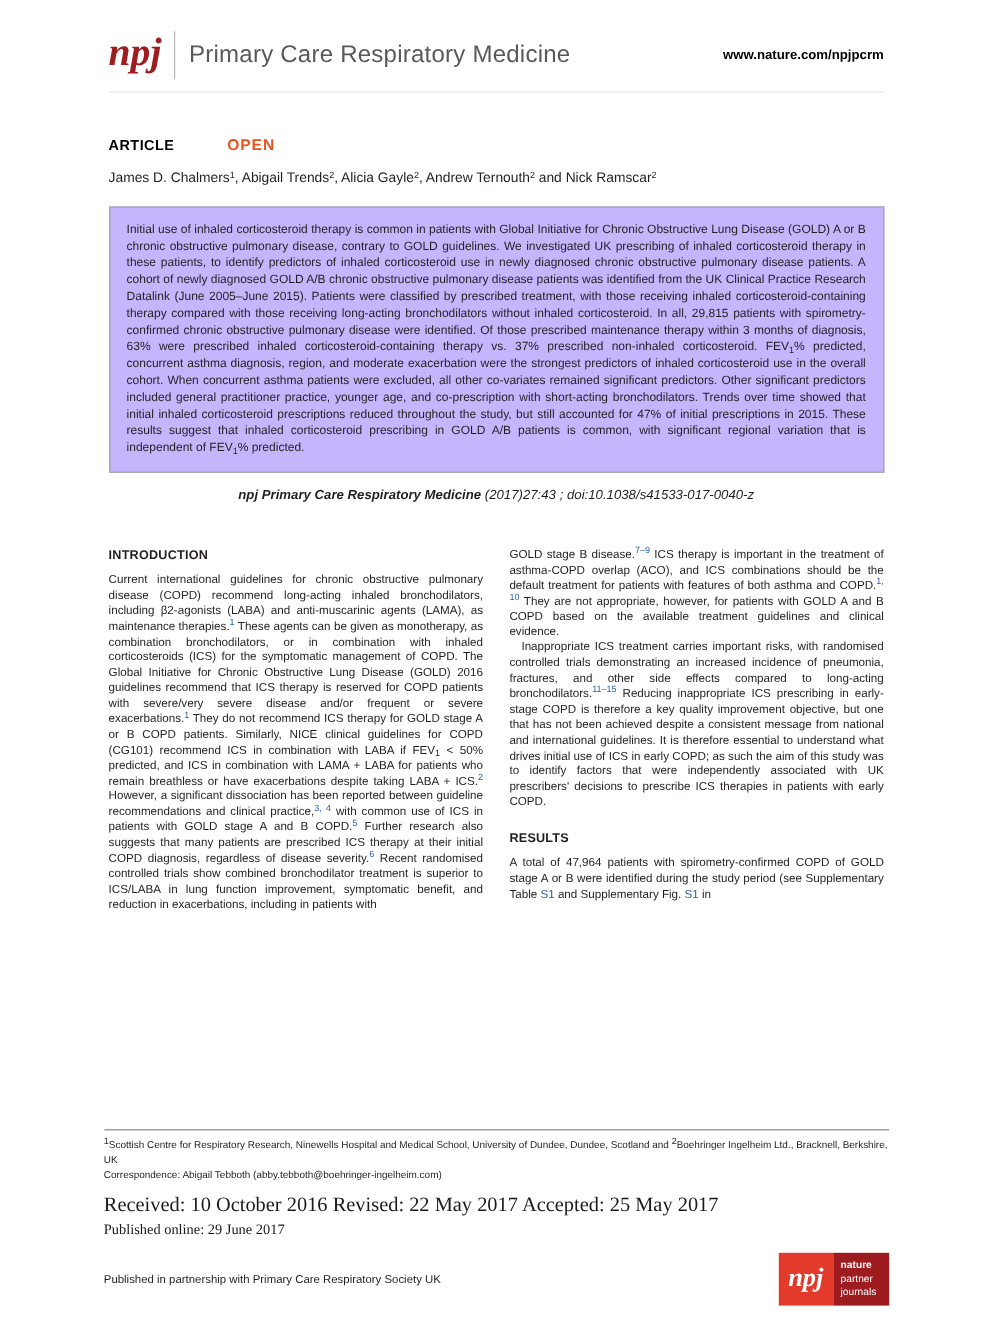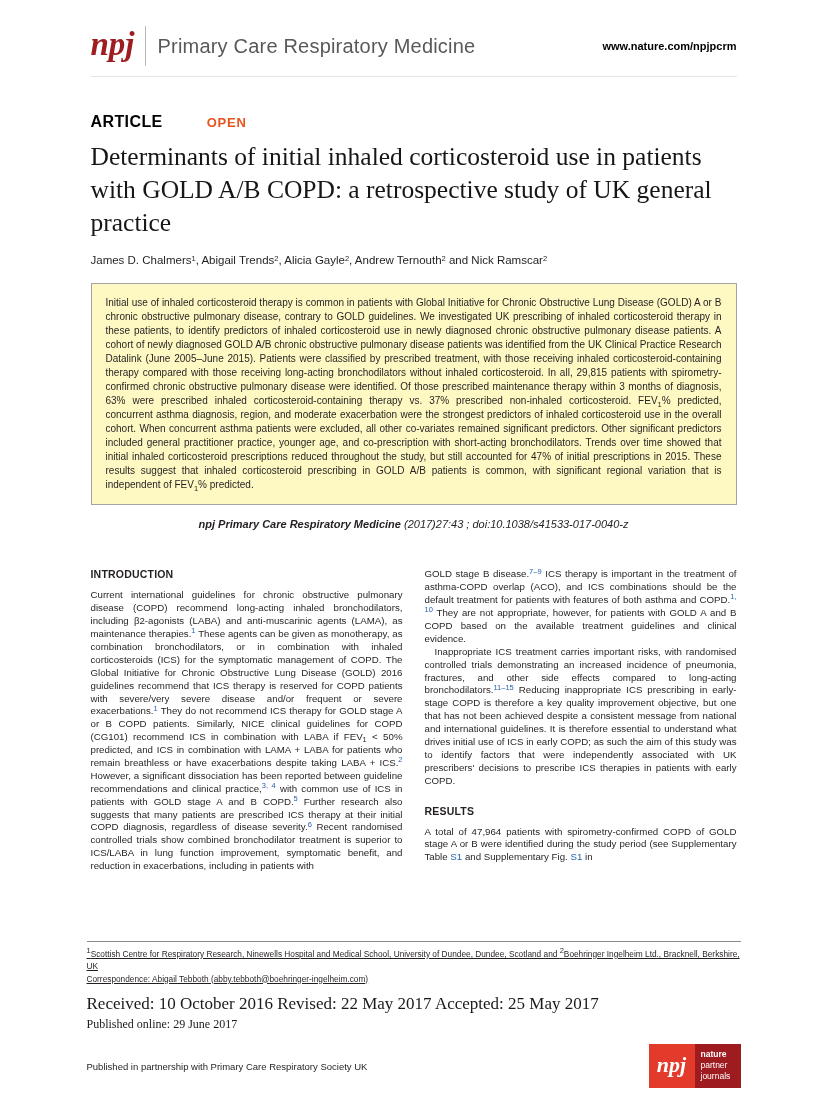--- a/index.html
+++ b/index.html
@@ -41,37 +41,37 @@
   }
   .journal-name {
     font-size: 20px;
     color: #58595b;
     letter-spacing: 0.2px;
   }
   .site-url { font-size: 11px; font-weight: bold; color: #000; }
 
   
   .labels-row { margin-top: 36px; display: flex; align-items: baseline; }
-  .article-label { font-size: 16px; font-weight: bold; letter-spacing: 0.4px; color: #000; }
+  .article-label { font-size: 12px; font-weight: bold; letter-spacing: 0.4px; color: #000; }
   .open-label { font-size: 13px; font-weight: bold; letter-spacing: 0.8px; color: var(--accent-open, #e8541d); margin-left: 44px; }
 
   .title {
     margin-top: 9px;
     font-family: "Liberation Serif", serif;
     font-weight: normal;
     font-size: 25.5px;
     line-height: 1.3;
     color: #161616;
   }
   .authors { margin-top: 15px; font-size: 11.5px; color: #231f20; }
 
   
   .abstract-box {
     margin-top: 17px;
-    background: #fef9c3;
+    background: #c4b5fd;
     border: 1px solid #a3a3a3;
     padding: 12px 14px;
   }
   .abstract-text { font-size: 10px; line-height: 1.4; text-align: justify; }
 
   .citation { margin-top: 13px; font-size: 11px; text-align: center; }
 
   
   .columns { margin-top: 38px; display: flex; gap: 22px; }
   .col { flex: 1; font-size: 9.7px; line-height: 1.33; text-align: justify; }
@@ -94,21 +94,21 @@
   
   .bottom-block {
     position: absolute;
     left: 48px; right: 48px; bottom: 0;
     background: #ffffff;
     padding-bottom: 10px;
     z-index: 5;
   }
   .footnote-divider { border-top: 1px solid #8a8a8a; margin-bottom: 6px; }
   .footnotes { font-size: 8.3px; line-height: 1.5; color: #231f20; }
-  .footnotes p { margin: 0; text-decoration: underline; }
+  .footnotes p { margin: 0; }
   .dates-line {
     font-family: "Liberation Serif", serif;
     font-size: 17px;
     margin-top: 9px;
     color: #1a1a1a;
   }
   .published-line {
     font-family: "Liberation Serif", serif;
     font-size: 12px;
     margin-top: 3px;
@@ -157,21 +157,20 @@
       <span class="journal-name">Primary Care Respiratory Medicine</span>
     </div>
     <span class="site-url">www.nature.com/npjpcrm</span>
   </header>
 
   <div class="labels-row">
     <span class="article-label">ARTICLE</span>
     <span class="open-label">OPEN</span>
   </div>
 
-  <h1 class="title">Determinants of initial inhaled corticosteroid use in patients with GOLD A/B COPD: a retrospective study of UK general practice</h1>
 
   <p class="authors"><span>James D. Chalmers</span><sup>1</sup><span>, Abigail Trends</span><sup>2</sup><span>, Alicia Gayle</span><sup>2</sup><span>, Andrew Ternouth</span><sup>2</sup><span> and Nick Ramscar</span><sup>2</sup></p>
 
   <div class="abstract-box">
     <p class="abstract-text"><span>Initial use of inhaled corticosteroid therapy is common in patients with Global Initiative for Chronic Obstructive Lung Disease (GOLD) A or B chronic obstructive pulmonary disease, contrary to GOLD guidelines. We investigated UK prescribing of inhaled corticosteroid therapy in these patients, to identify predictors of inhaled corticosteroid use in newly diagnosed chronic obstructive pulmonary disease patients. A cohort of newly diagnosed GOLD A/B chronic obstructive pulmonary disease patients was identified from the UK Clinical Practice Research Datalink (June 2005–June 2015). Patients were classified by prescribed treatment, with those receiving inhaled corticosteroid-containing therapy compared with those receiving long-acting bronchodilators without inhaled corticosteroid. In all, 29,815 patients with spirometry-confirmed chronic obstructive pulmonary disease were identified. Of those prescribed maintenance therapy within 3 months of diagnosis, 63% were prescribed inhaled corticosteroid-containing therapy vs. 37% prescribed non-inhaled corticosteroid. FEV</span><sub>1</sub><span>% predicted, concurrent asthma diagnosis, region, and moderate exacerbation were the strongest predictors of inhaled corticosteroid use in the overall cohort. When concurrent asthma patients were excluded, all other co-variates remained significant predictors. Other significant predictors included general practitioner practice, younger age, and co-prescription with short-acting bronchodilators. Trends over time showed that initial inhaled corticosteroid prescriptions reduced throughout the study, but still accounted for 47% of initial prescriptions in 2015. These results suggest that inhaled corticosteroid prescribing in GOLD A/B patients is common, with significant regional variation that is independent of FEV</span><sub>1</sub><span>% predicted.</span></p>
   </div>
 
   <p class="citation"><span class="b i">npj Primary Care Respiratory Medicine</span><span class="i"> (2017)27:43 ; doi:10.1038/s41533-017-0040-z</span></p>
 
   <div class="columns">

